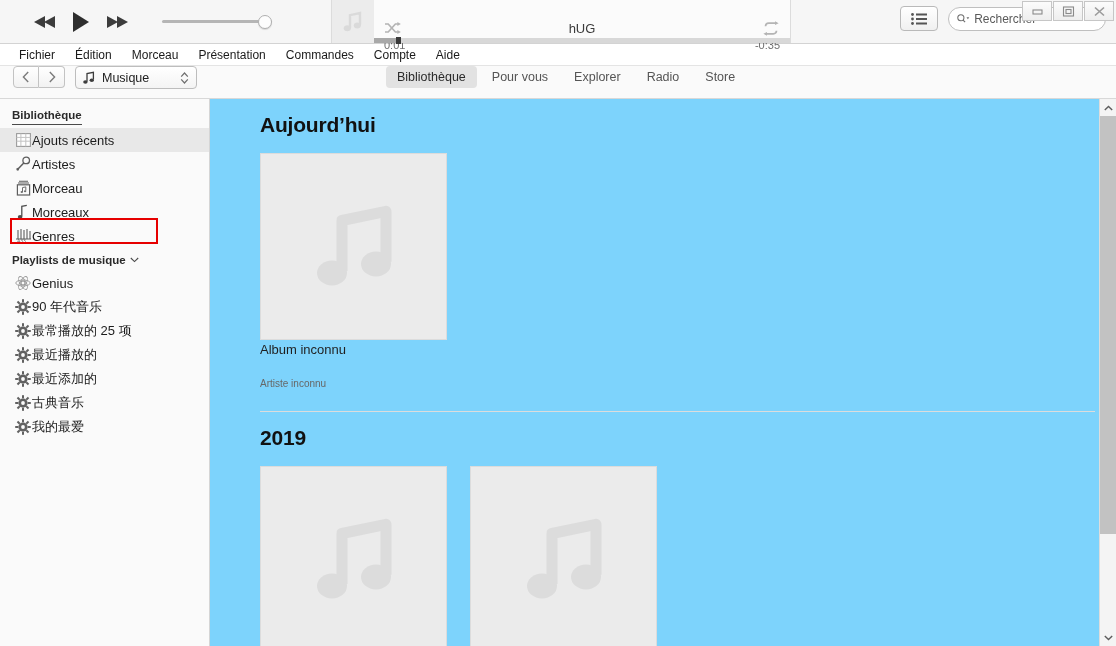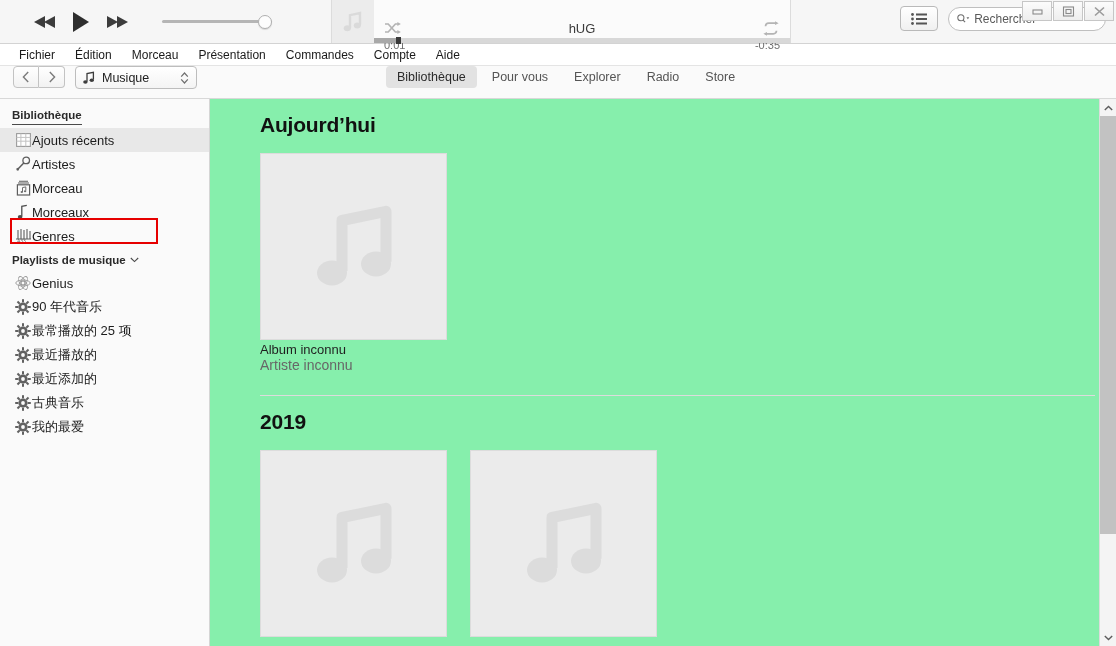--- a/index.html
+++ b/index.html
@@ -321,21 +321,21 @@
     left: 10px; top: 119px;
     width: 148px; height: 26px;
     border: 2px solid #e60000;
     pointer-events: none;
     z-index: 6;
   }
 
   
   .content {
     flex: 1;
-    background: #86efac;
+    background: #7dd3fc;
     overflow: hidden;
     position: relative;
     padding: 0 0 0 50px;
   }
   .section-title {
     font-size: 21px;
     font-weight: bold;
     color: #111;
     margin-top: 14px;
     letter-spacing: -0.2px;
@@ -357,23 +357,23 @@
   }
   .album-title {
     font-size: 13px;
     color: #1f1f1f;
     margin-top: 2px;
     white-space: nowrap;
     overflow: hidden;
     text-overflow: ellipsis;
   }
   .album-artist {
-    font-size: 14px;
+    font-size: 10px;
     color: #676767;
-    margin-top: 0;
+    margin-top: 21px;
     white-space: nowrap;
     overflow: hidden;
     text-overflow: ellipsis;
   }
   .divider {
     height: 1px;
     background: #dcdcdc;
     width: 835px;
     margin-top: 22px;
   }

